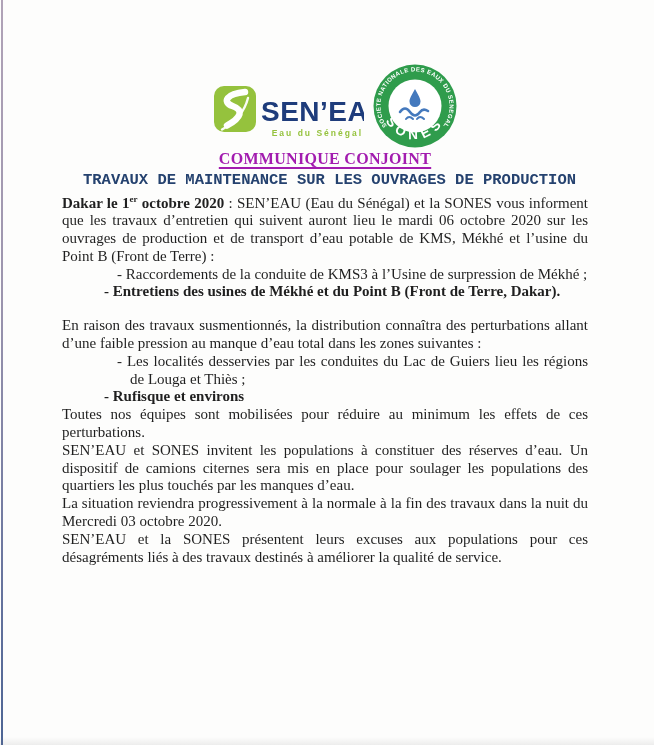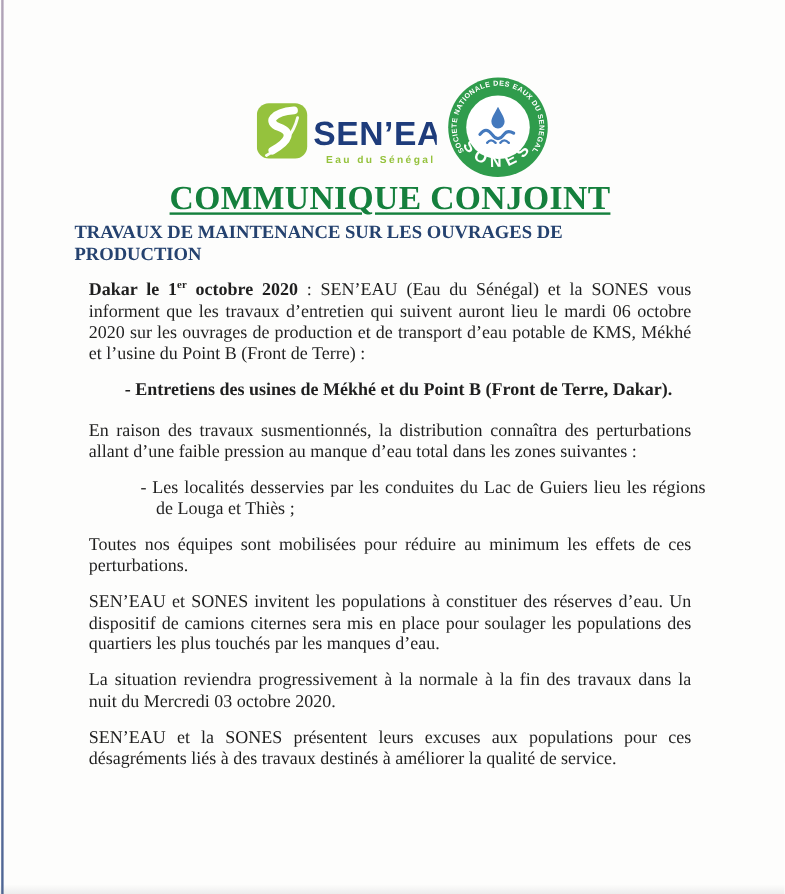--- a/index.html
+++ b/index.html
@@ -26,34 +26,34 @@
   .logo-row {
     margin-top:64px; height:84px;
     display:flex; justify-content:center; align-items:center;
     gap:8px; padding-left:22px;
   }
   .seneau-logo { margin-top:14px; }
 
   
   .doc-title {
     margin:2px 0 0 0; text-align:center;
-    font-size:28px; font-weight:bold; letter-spacing:.3px;
-    color:#15803d;
+    font-size:16px; font-weight:bold; letter-spacing:.3px;
+    color:#a21caf;
     text-decoration:underline; text-decoration-thickness:2px; text-underline-offset:3px;
   }
   .doc-subtitle {
-    margin:3px 12px 0 0; text-align:left;
-    font-family:Liberation Serif, serif;
+    margin:3px 12px 0 0; text-align:right;
+    font-family:Liberation Mono, monospace;
     font-size:15.5px; font-weight:bold; line-height:18.5px;
     color:var(--subtitle-navy,#25426f);
   }
 
   
   .body-text { margin-top:5px; font-size:15px; line-height:17.8px; text-align:justify; }
-  .para { margin:12px; }
+  .para { margin:0; }
   .para b, .bold { font-weight:bold; }
   sup { font-size:9px; vertical-align:super; line-height:0; }
   .gap-before { margin-top:16px; }
   .list-item { margin:0; }
   .indent-a { padding-left:68px; text-indent:-13px; }
   .indent-b { padding-left:42px; text-indent:0;font-weight:bold; }
   .phone { margin-left:14px; white-space:nowrap; }
 
   
   .svg-sans { font-family:"Liberation Sans", sans-serif; }
@@ -103,27 +103,29 @@
     <h1 class="doc-title">COMMUNIQUE CONJOINT</h1>
     <div class="doc-subtitle">
       <div>TRAVAUX DE MAINTENANCE SUR LES OUVRAGES DE PRODUCTION</div>
     </div>
 
     <div class="body-text">
 
       <p class="para"><b><span>Dakar le 1</span><sup>er</sup><span> octobre 2020</span></b><span> : SEN’EAU (Eau du Sénégal) et la SONES vous informent que les travaux d’entretien qui suivent auront lieu le mardi 06 octobre 2020 sur les ouvrages de production et de transport d’eau potable de KMS, Mékhé et l’usine du Point B (Front de Terre) :</span></p>
 
       <div>
+        <p class="para list-item indent-a">- Raccordements de la conduite de KMS3 à l’Usine de surpression de Mékhé ;</p>
         <p class="para list-item indent-b">- Entretiens des usines de Mékhé et du Point B (Front de Terre, Dakar).</p>
       </div>
 
       <p class="para gap-before">En raison des travaux susmentionnés, la distribution connaîtra des perturbations allant d’une faible pression au manque d’eau total dans les zones suivantes :</p>
 
       <div>
         <p class="para list-item indent-a">- Les localités desservies par les conduites du Lac de Guiers lieu les régions de Louga et Thiès ;</p>
+        <p class="para list-item indent-b">- Rufisque et environs</p>
       </div>
 
       <p class="para">Toutes nos équipes sont mobilisées pour réduire au minimum les effets de ces perturbations.</p>
       <p class="para">SEN’EAU et SONES invitent les populations à constituer des réserves d’eau. Un dispositif de camions citernes sera mis en place pour soulager les populations des quartiers les plus touchés par les manques d’eau.</p>
       <p class="para">La situation reviendra progressivement à la normale à la fin des travaux dans la nuit du Mercredi 03 octobre 2020.</p>
       <p class="para">SEN’EAU et la SONES présentent leurs excuses aux populations pour ces désagréments liés à des travaux destinés à améliorer la qualité de service.</p>
 
 
     </div>
   </div>

